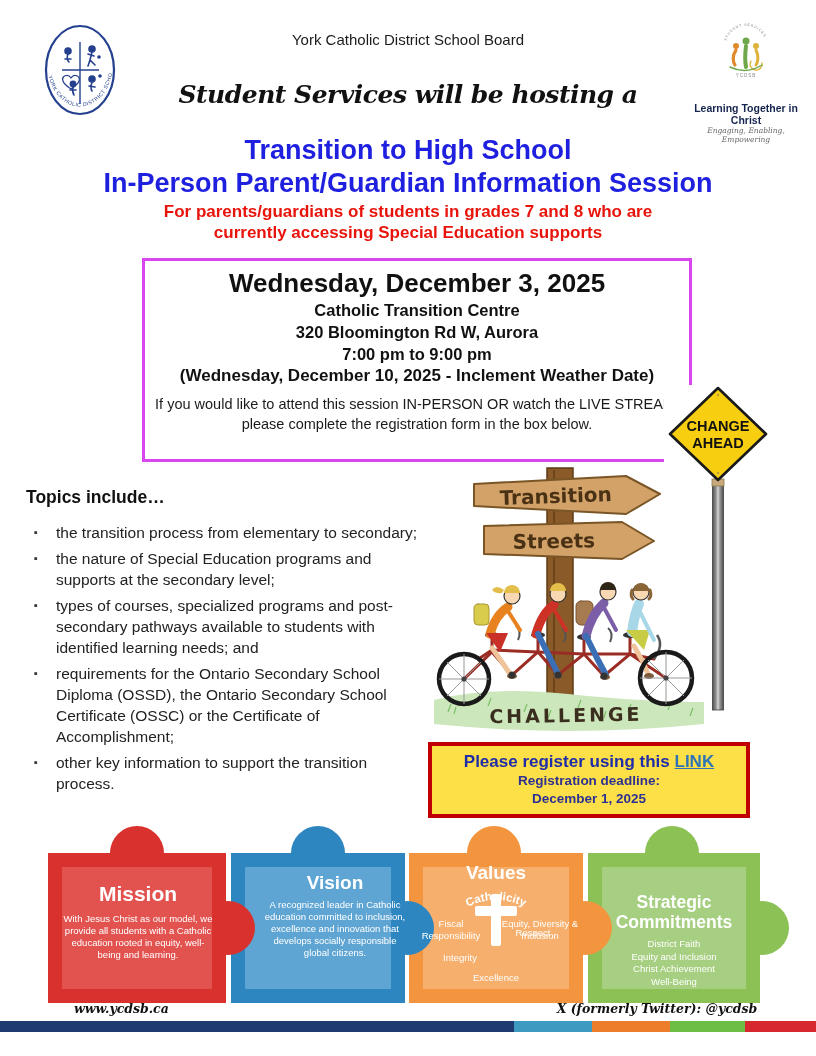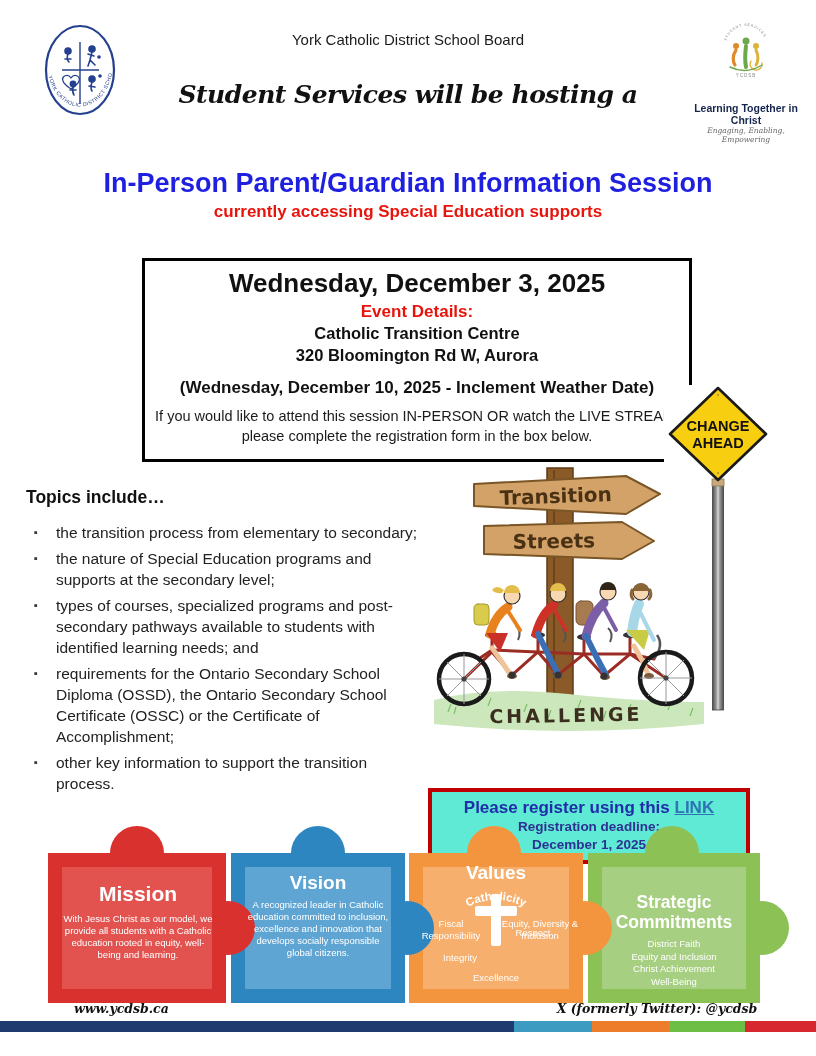--- a/index.html
+++ b/index.html
@@ -15,51 +15,51 @@
   .rlogo{left:684px;top:22px;width:124px;text-align:center;}
   .rlogo .rl-title{font-size:10.5px;font-weight:bold;color:#15254d;margin-top:18px;}
   .rlogo .rl-tag{font-size:7.5px;font-style:italic;color:#666;font-family:"DejaVu Serif",serif;}
 
   
   .title-blue{font-size:27px;font-weight:bold;color:#1f1fe0;line-height:33px;}
   .t1{top:134px;} .t2{top:167px;}
   .subtitle-red{top:201px;font-size:17px;font-weight:bold;color:#e8140c;line-height:21px;}
 
   
-  .event-box{left:142px;top:258px;width:544px;height:198px;border:3px solid #000000;
+  .event-box{left:142px;top:258px;width:544px;height:198px;border:3px solid #d946ef;
              text-align:center;background:#fff;}
   .ev-date{font-size:26px;font-weight:bold;margin-top:7px;color:#111;}
   .ev-label{font-size:17px;font-weight:bold;color:#e8140c;margin-top:3px;}
   .ev-line{font-size:16.5px;font-weight:bold;line-height:22px;color:#111;}
-  .ev-weather{font-size:17px;font-weight:bold;margin-top:12px;color:#111;}
+  .ev-weather{font-size:17px;font-weight:bold;margin-top:1px;color:#111;}
   .ev-note{font-size:14.5px;line-height:20px;margin-top:8px;color:#1a1a1a;}
   .ev-note b{font-weight:normal;}
 
   
   .topics{left:22px;top:487px;width:386px;}
   .topics-h{font-size:17.5px;font-weight:bold;margin-left:4px;color:#111;}
   .topics ul{list-style:none;margin:14px 0 0 0;padding:0 0 0 12px;}
   .topics li{position:relative;padding-left:22px;font-size:15.5px;line-height:21px;
              margin-bottom:5px;color:#222;width:362px;}
   .topics li::before{content:"▪";position:absolute;left:0;top:0;font-size:11px;color:#333;}
 
   
   .reg-box{left:428px;top:742px;width:314px;height:68px;border:4px solid #c00000;
-           text-align:center;background:#5eead4;margin-top:46px;}
+           text-align:center;background:#fde047;}
   .reg-l1{font-size:17px;font-weight:bold;color:#1f2da8;margin-top:6px;}
   .reg-link{color:#2e74b5;text-decoration:underline;cursor:pointer;}
   .reg-l2,.reg-l3{font-size:13.5px;font-weight:bold;color:#2e3192;line-height:18px;}
 
   
   .pz{color:#fff;text-align:center;}
   .pz-title{font-weight:bold;color:#fff;}
   .pz-body{font-size:9.5px;line-height:12px;color:#fff;}
   .mission-blk{left:60px;top:882px;width:156px;}
   .mission-blk .pz-title{font-size:21px;margin-bottom:7px;}
-  .vision-blk{left:243px;top:872px;width:150px;}
+  .vision-blk{left:260px;top:872px;width:150px;}
   .vision-blk .pz-title{font-size:19px;margin-bottom:5px;}
   .values-title{left:423px;top:862px;width:146px;font-size:19px;}
   .val-lbl{font-size:9.5px;line-height:11.5px;color:#fff;text-align:center;}
   .strategic-blk{left:595px;top:892px;width:158px;}
   .strategic-blk .pz-title{font-size:17.5px;line-height:20px;}
   .strategic-blk .pz-body{margin-top:6px;line-height:12.5px;}
 
   
   .foot{font-family:"DejaVu Serif",serif;font-style:italic;font-weight:bold;font-size:12.5px;color:#111;}
   .foot-web{left:74px;top:1001px;}
@@ -126,30 +126,32 @@
         <path d="M12 45 Q 28 53 44 43" stroke="#6fa84a" stroke-width="1.4"></path>
       </g>
       <text x="28" y="55" font-size="4.5" fill="#8a8a8a" text-anchor="middle" letter-spacing="1">YCDSB</text>
     </svg>
     <div class="rl-title">Learning Together in Christ</div>
     <div class="rl-tag">Engaging, Enabling, Empowering</div>
   </div>
 
   <div class="abs ctr script-line">Student Services will be hosting a</div>
 
+  <div class="abs ctr title-blue t1">Transition to High School</div>
   <div class="abs ctr title-blue t2">In-Person Parent/Guardian Information Session</div>
   <div class="abs ctr subtitle-red">
+    <div>For parents/guardians of students in grades 7 and 8 who are</div>
     <div>currently accessing Special Education supports</div>
   </div>
 
   <div class="abs event-box">
     <div class="ev-date">Wednesday, December 3, 2025</div>
-    <div class="ev-label">Event Details:</div>
     <div class="ev-line">Catholic Transition Centre</div>
     <div class="ev-line">320 Bloomington Rd W, Aurora</div>
+    <div class="ev-line">7:00 pm to 9:00 pm</div>
     <div class="ev-weather">(Wednesday, December 10, 2025 - Inclement Weather Date)</div>
     <div class="ev-note">
       <span>If you would like to attend this session </span><b>IN-PERSON</b><span> OR watch the </span><b>LIVE STREAM</b><span>,</span>
       <div>please complete the registration form in the box below.</div>
     </div>
   </div>
 
   <svg class="abs" style="left:660px;top:385px;z-index:4;" width="120" height="330" viewBox="0 0 120 330">
     <rect x="4" y="0" width="116" height="100" fill="#fff"></rect>
     <defs>

